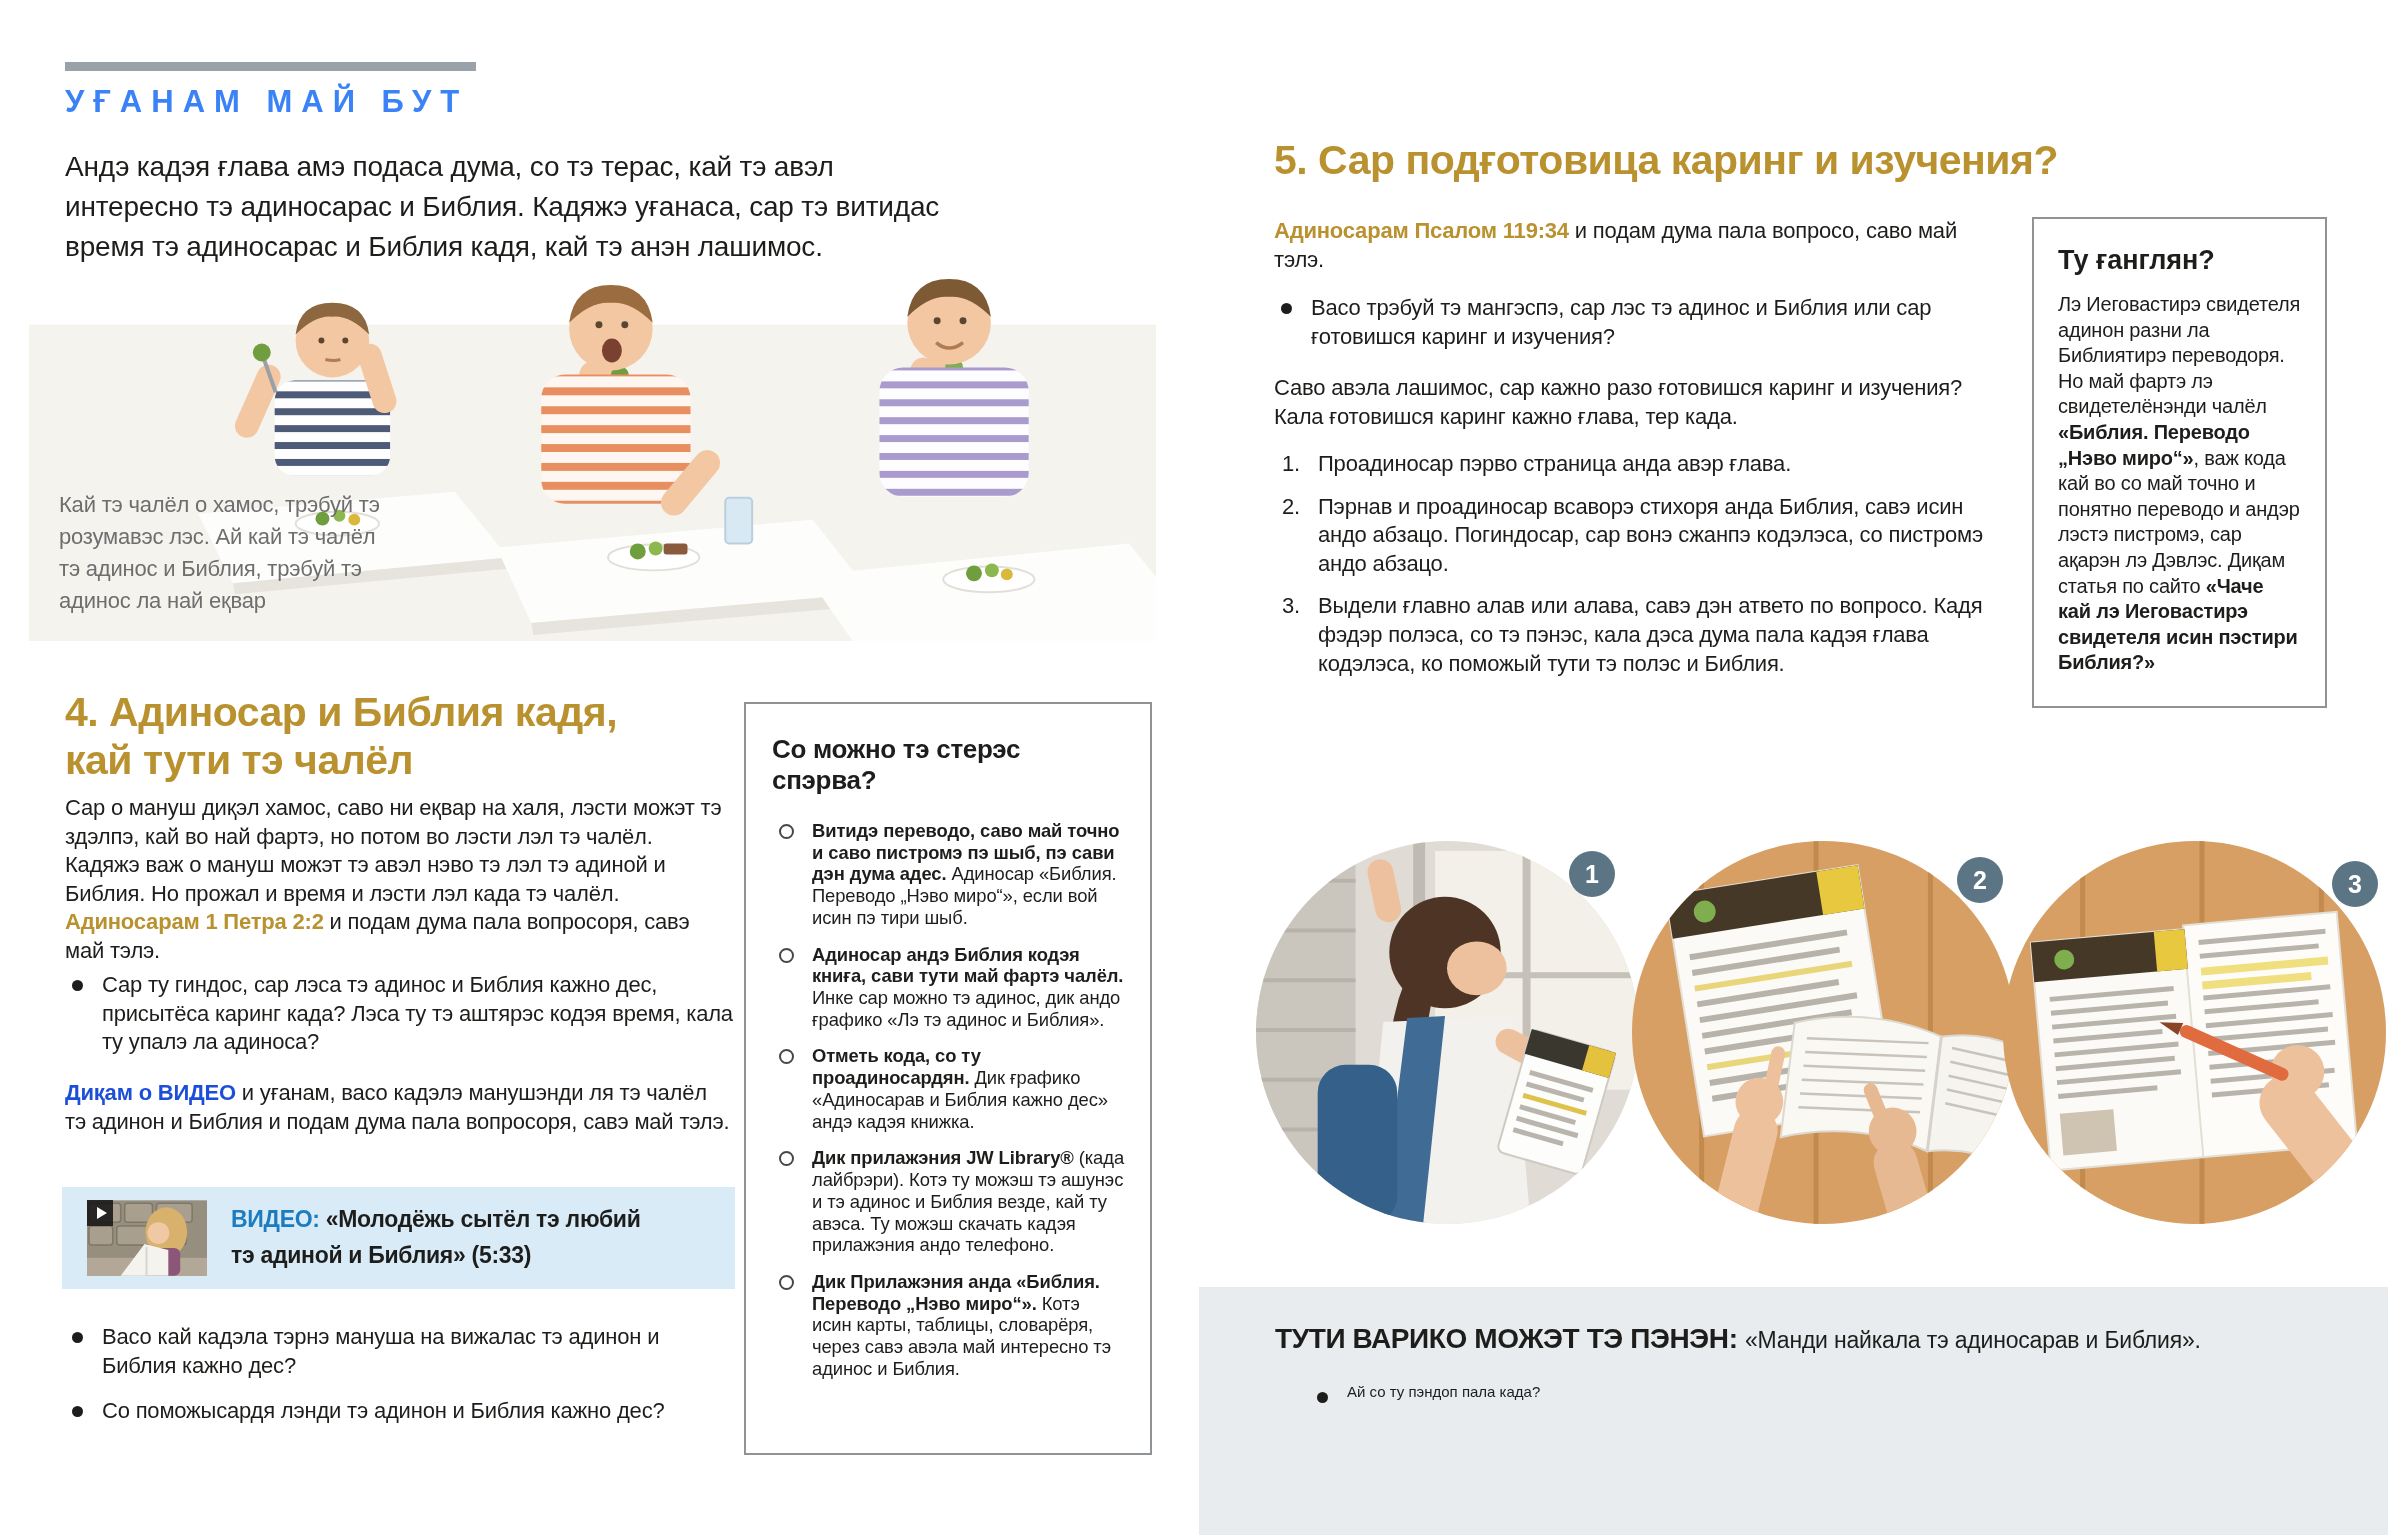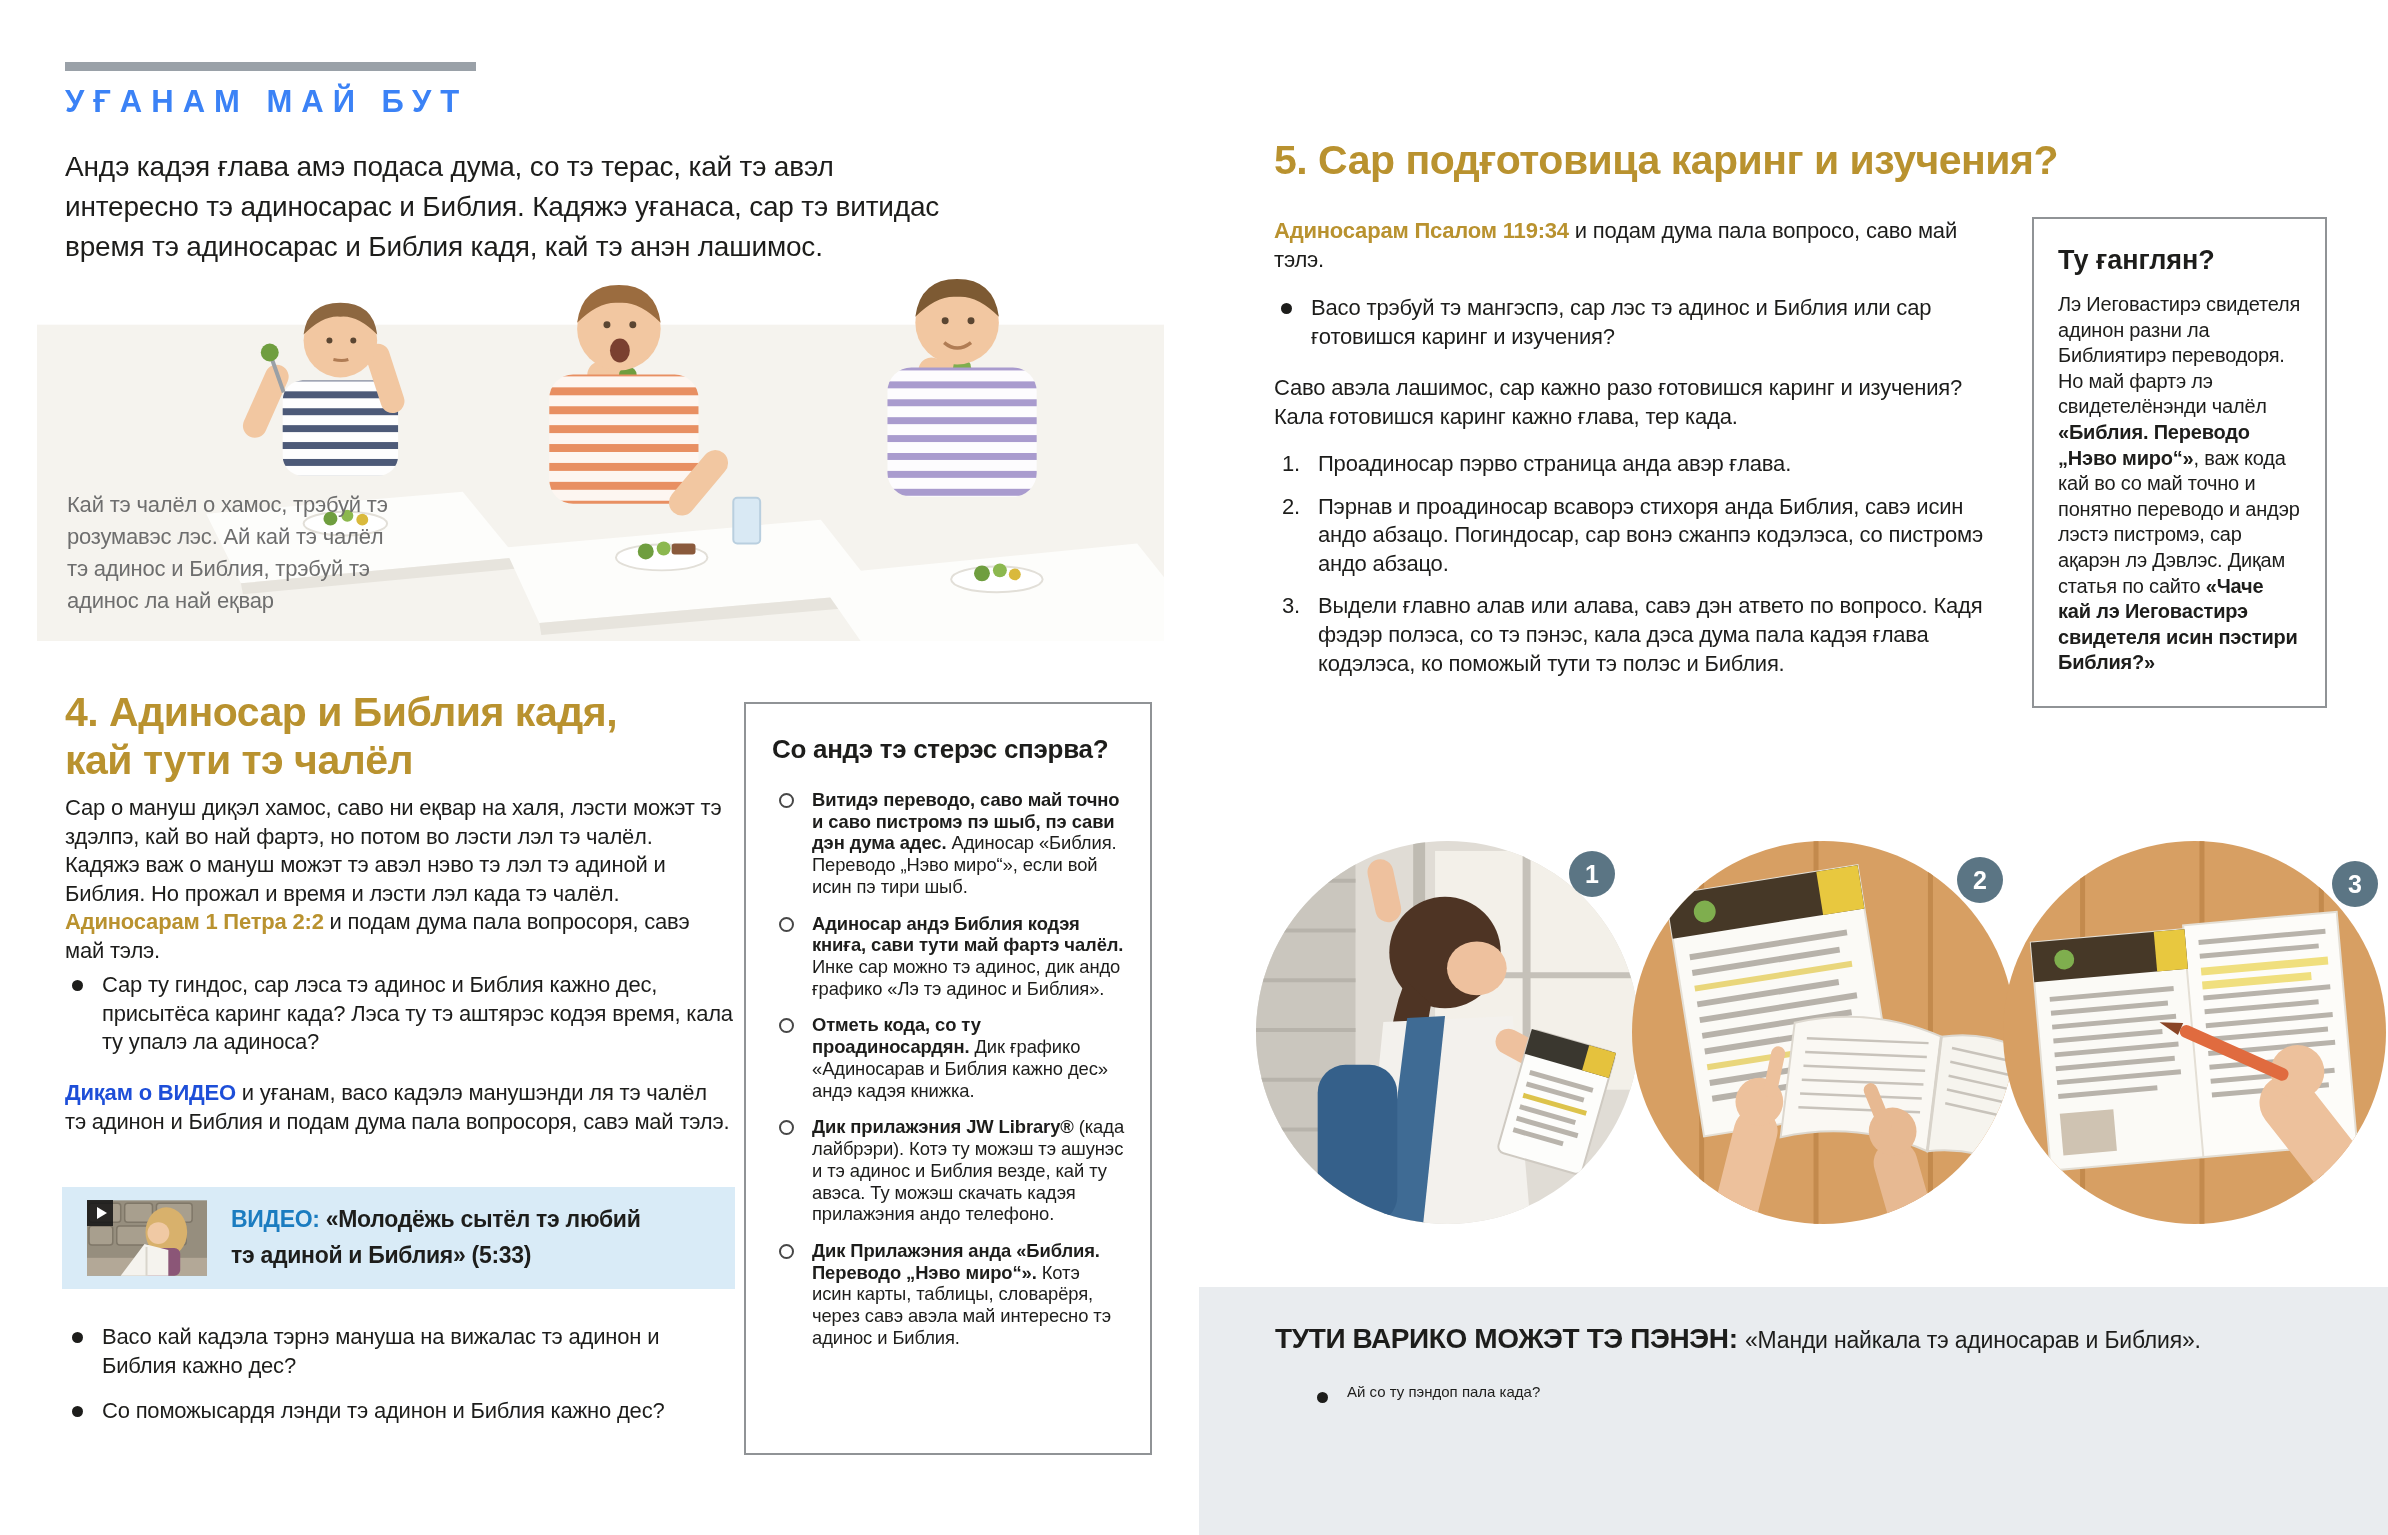--- a/index.html
+++ b/index.html
@@ -7,21 +7,21 @@
         font-family:"Liberation Sans",sans-serif;color:#1d1d1b;}
   p,h1,h2,h3{margin:0;}
 
   
   .kbar{position:absolute;left:65px;top:62px;width:411px;height:9px;background:#9aa1a8;}
   .kicker{position:absolute;left:65px;top:84px;font-size:31px;font-weight:bold;
           letter-spacing:9px;color:#3b82f6;}
   .intro{position:absolute;left:65px;top:147px;width:900px;font-size:28px;line-height:1.42;letter-spacing:-0.2px;}
 
   
-  .hero{position:absolute;left:37px;top:325px;width:1127px;height:316px;}
+  .hero{position:absolute;left:29px;top:325px;width:1127px;height:316px;}
   .hero svg{position:absolute;left:0;top:-62px;width:1127px;height:378px;overflow:visible;}
   .hero-caption{position:absolute;left:30px;top:164px;width:328px;font-size:22px;
                 line-height:1.45;color:#6e6e6e;letter-spacing:-0.2px;}
 
   .h-gold{color:#b9922f;font-weight:bold;font-size:41px;line-height:1.17;letter-spacing:-0.5px;}
   #h4{position:absolute;left:65px;top:689px;width:687px;}
   .body-text{font-size:22px;line-height:1.3;letter-spacing:-0.2px;}
   .goldlink{color:#b9922f;font-weight:bold;text-decoration:none;cursor:pointer;}
   .bluelink{color:#1d4ed8;font-weight:bold;text-decoration:none;cursor:pointer;}
   #s4p{position:absolute;left:65px;top:794px;width:665px;}
@@ -201,21 +201,21 @@
     </div>
     <p class="video-title"><span class="vlabel">ВИДЕО:</span><span> «Молодёжь сытёл тэ любий тэ адиной и Библия» (5:33)</span></p>
   </div>
 
   <div id="vbullets">
     <div class="bullet body-text"><span>Васо кай кадэла тэрнэ мануша на вижалас тэ адинон и Библия кажно дес?</span></div>
     <div class="bullet body-text"><span>Со поможысардя лэнди тэ адинон и Библия кажно дес?</span></div>
   </div>
 
   <aside class="checklist">
-    <h3>Со андэ тэ стерэс спэрва?</h3>
+    <h3>Со можно тэ стерэс спэрва?</h3>
     <div class="citem"><b>Витидэ переводо, саво май точно и саво пистромэ пэ шыб, пэ сави дэн дума адес.</b><span> Адиносар «Библия. Переводо „Нэво миро“», если вой исин пэ тири шыб.</span></div>
     <div class="citem"><b>Адиносар андэ Библия кодэя книға, сави тути май фартэ чалёл.</b><span> Инке сар можно тэ адинос, дик андо ғрафико «Лэ тэ адинос и Библия».</span></div>
     <div class="citem"><b>Отметь кода, со ту проадиносардян.</b><span> Дик ғрафико «Адиносарав и Библия кажно дес» андэ кадэя книжка.</span></div>
     <div class="citem"><b>Дик прилажэния JW Library®</b><span> (када лайбрэри). Котэ ту можэш тэ ашунэс и тэ адинос и Библия везде, кай ту авэса. Ту можэш скачать кадэя прилажэния андо телефоно.</span></div>
     <div class="citem"><b>Дик Прилажэния анда «Библия. Переводо „Нэво миро“».</b><span> Котэ исин карты, таблицы, словарёря, через савэ авэла май интересно тэ адинос и Библия.</span></div>
   </aside>
 
   <h2 id="h5" class="h-gold">5. Сар подғотовица каринг и изучения?</h2>
 
   <p id="s5p1" class="body-text"><a class="goldlink">Адиносарам Псалом 119:34</a><span> и подам дума пала вопросо, саво май тэлэ.</span></p>

